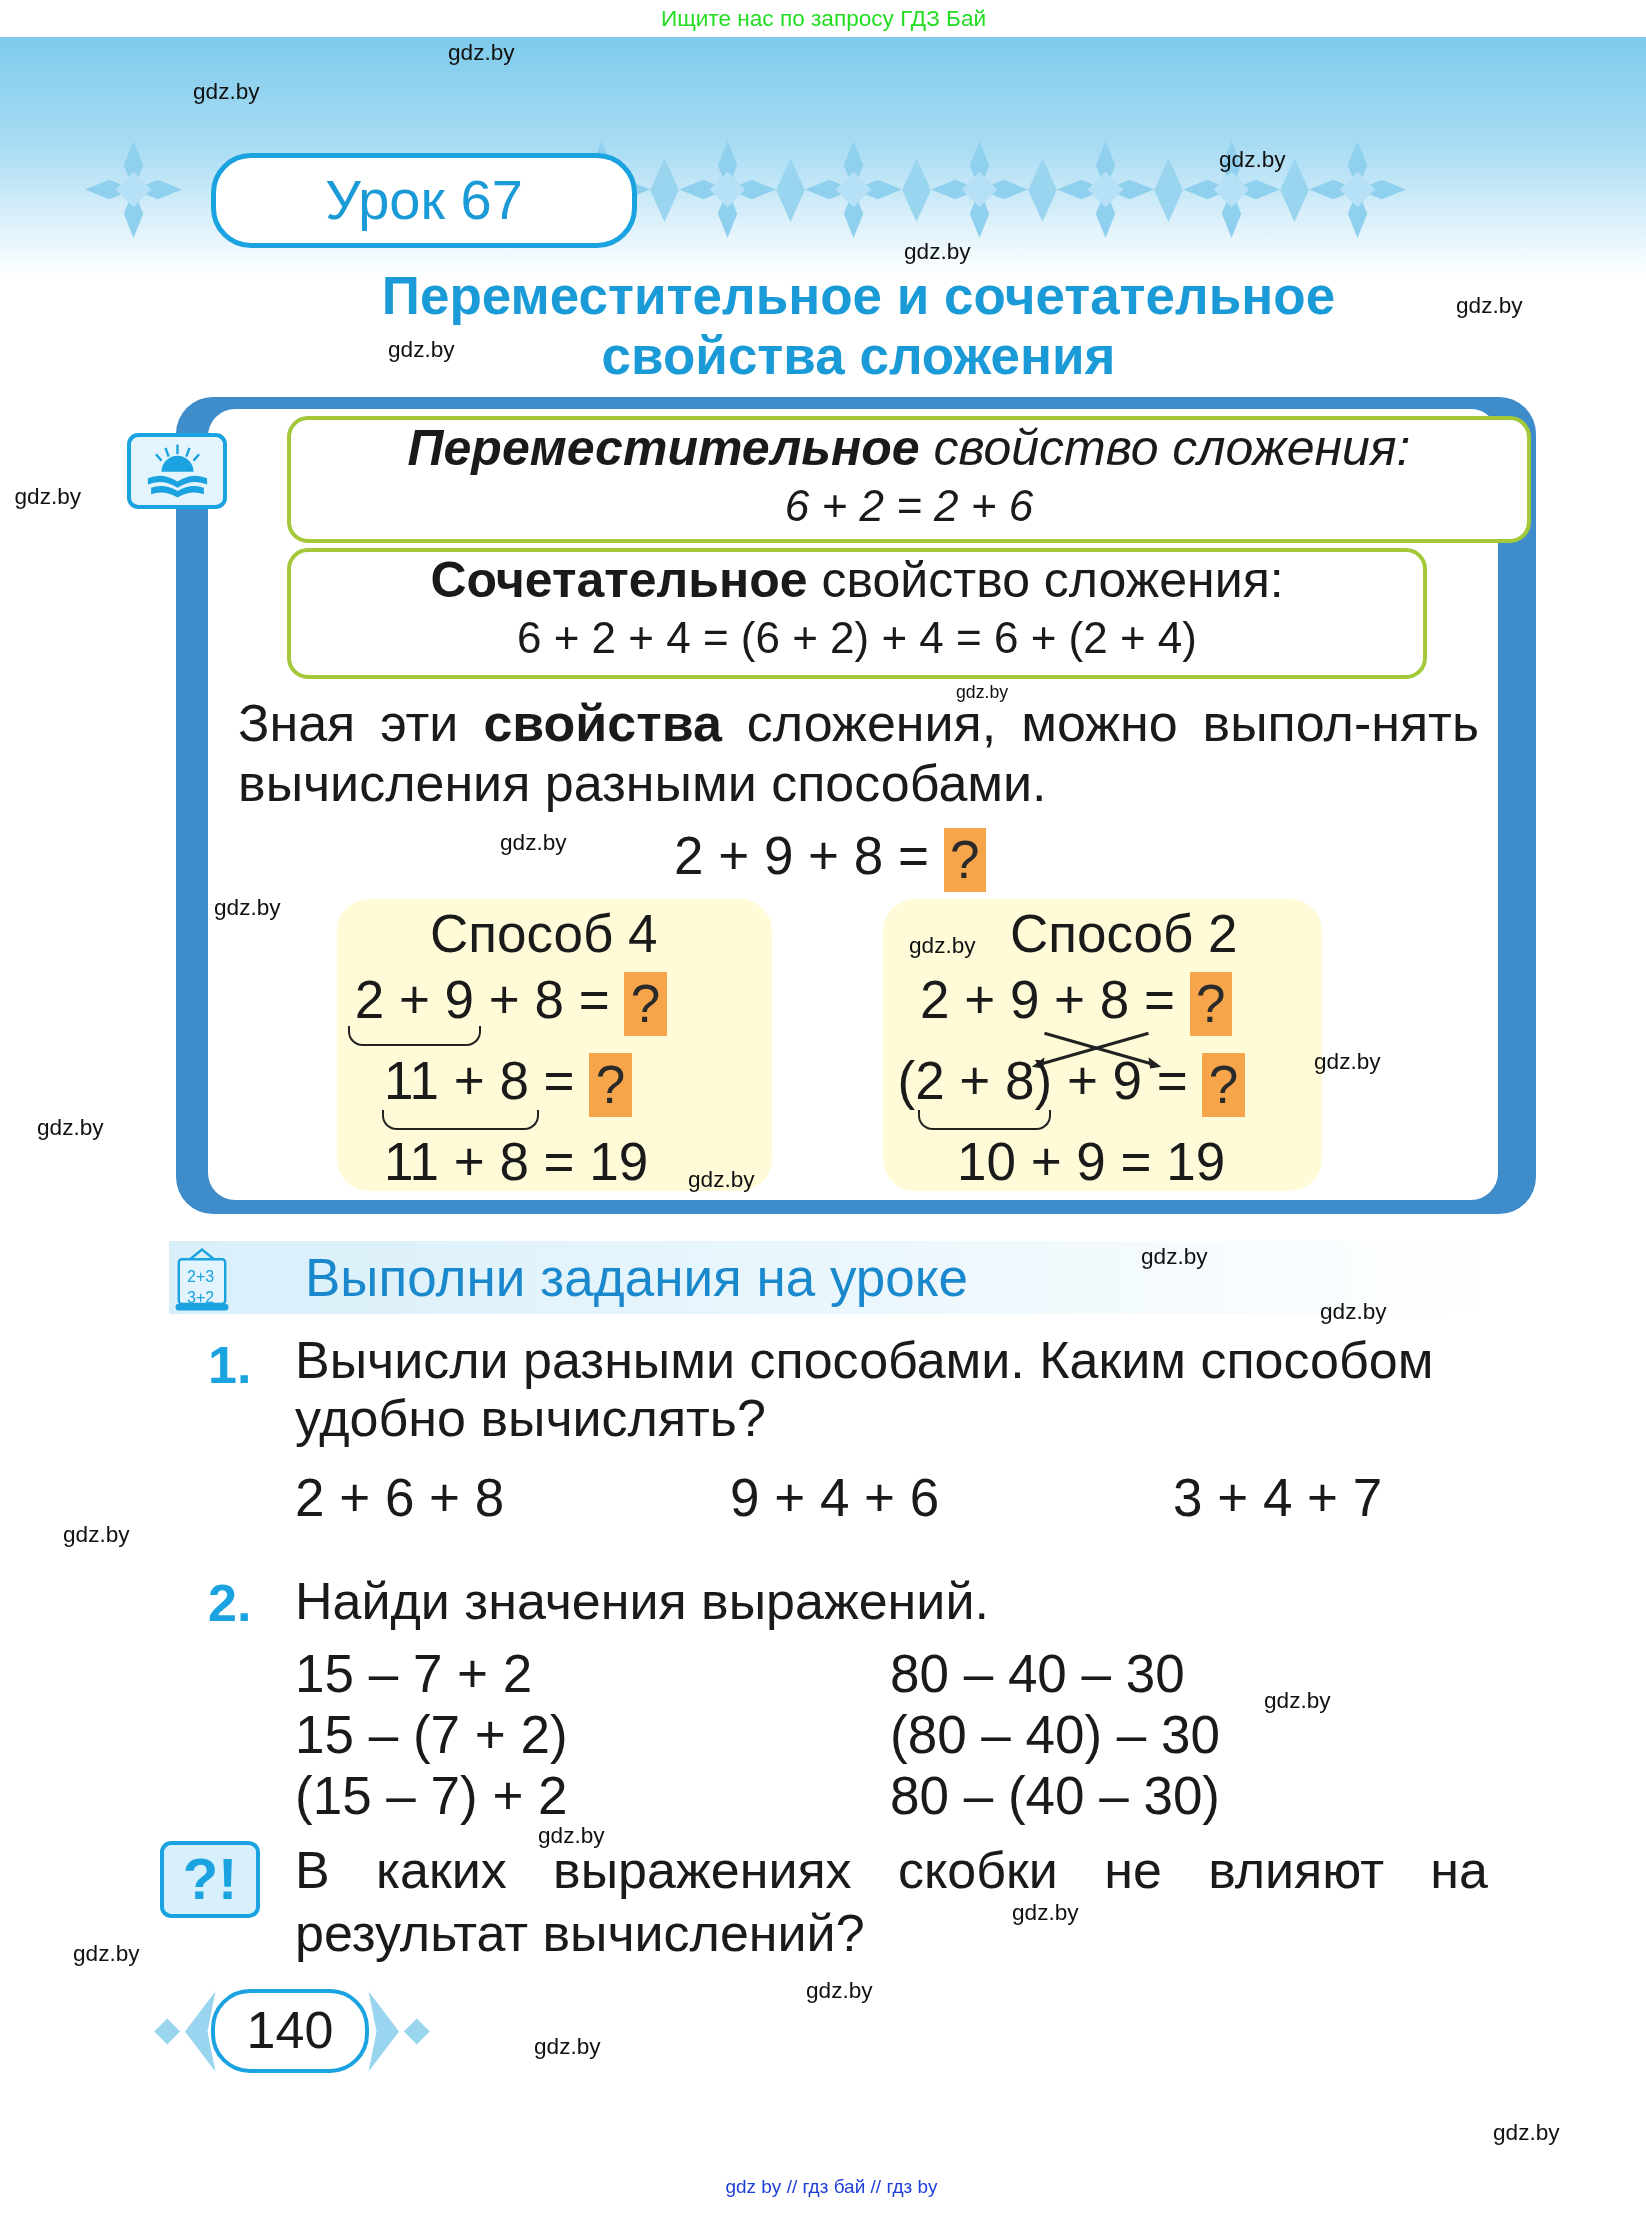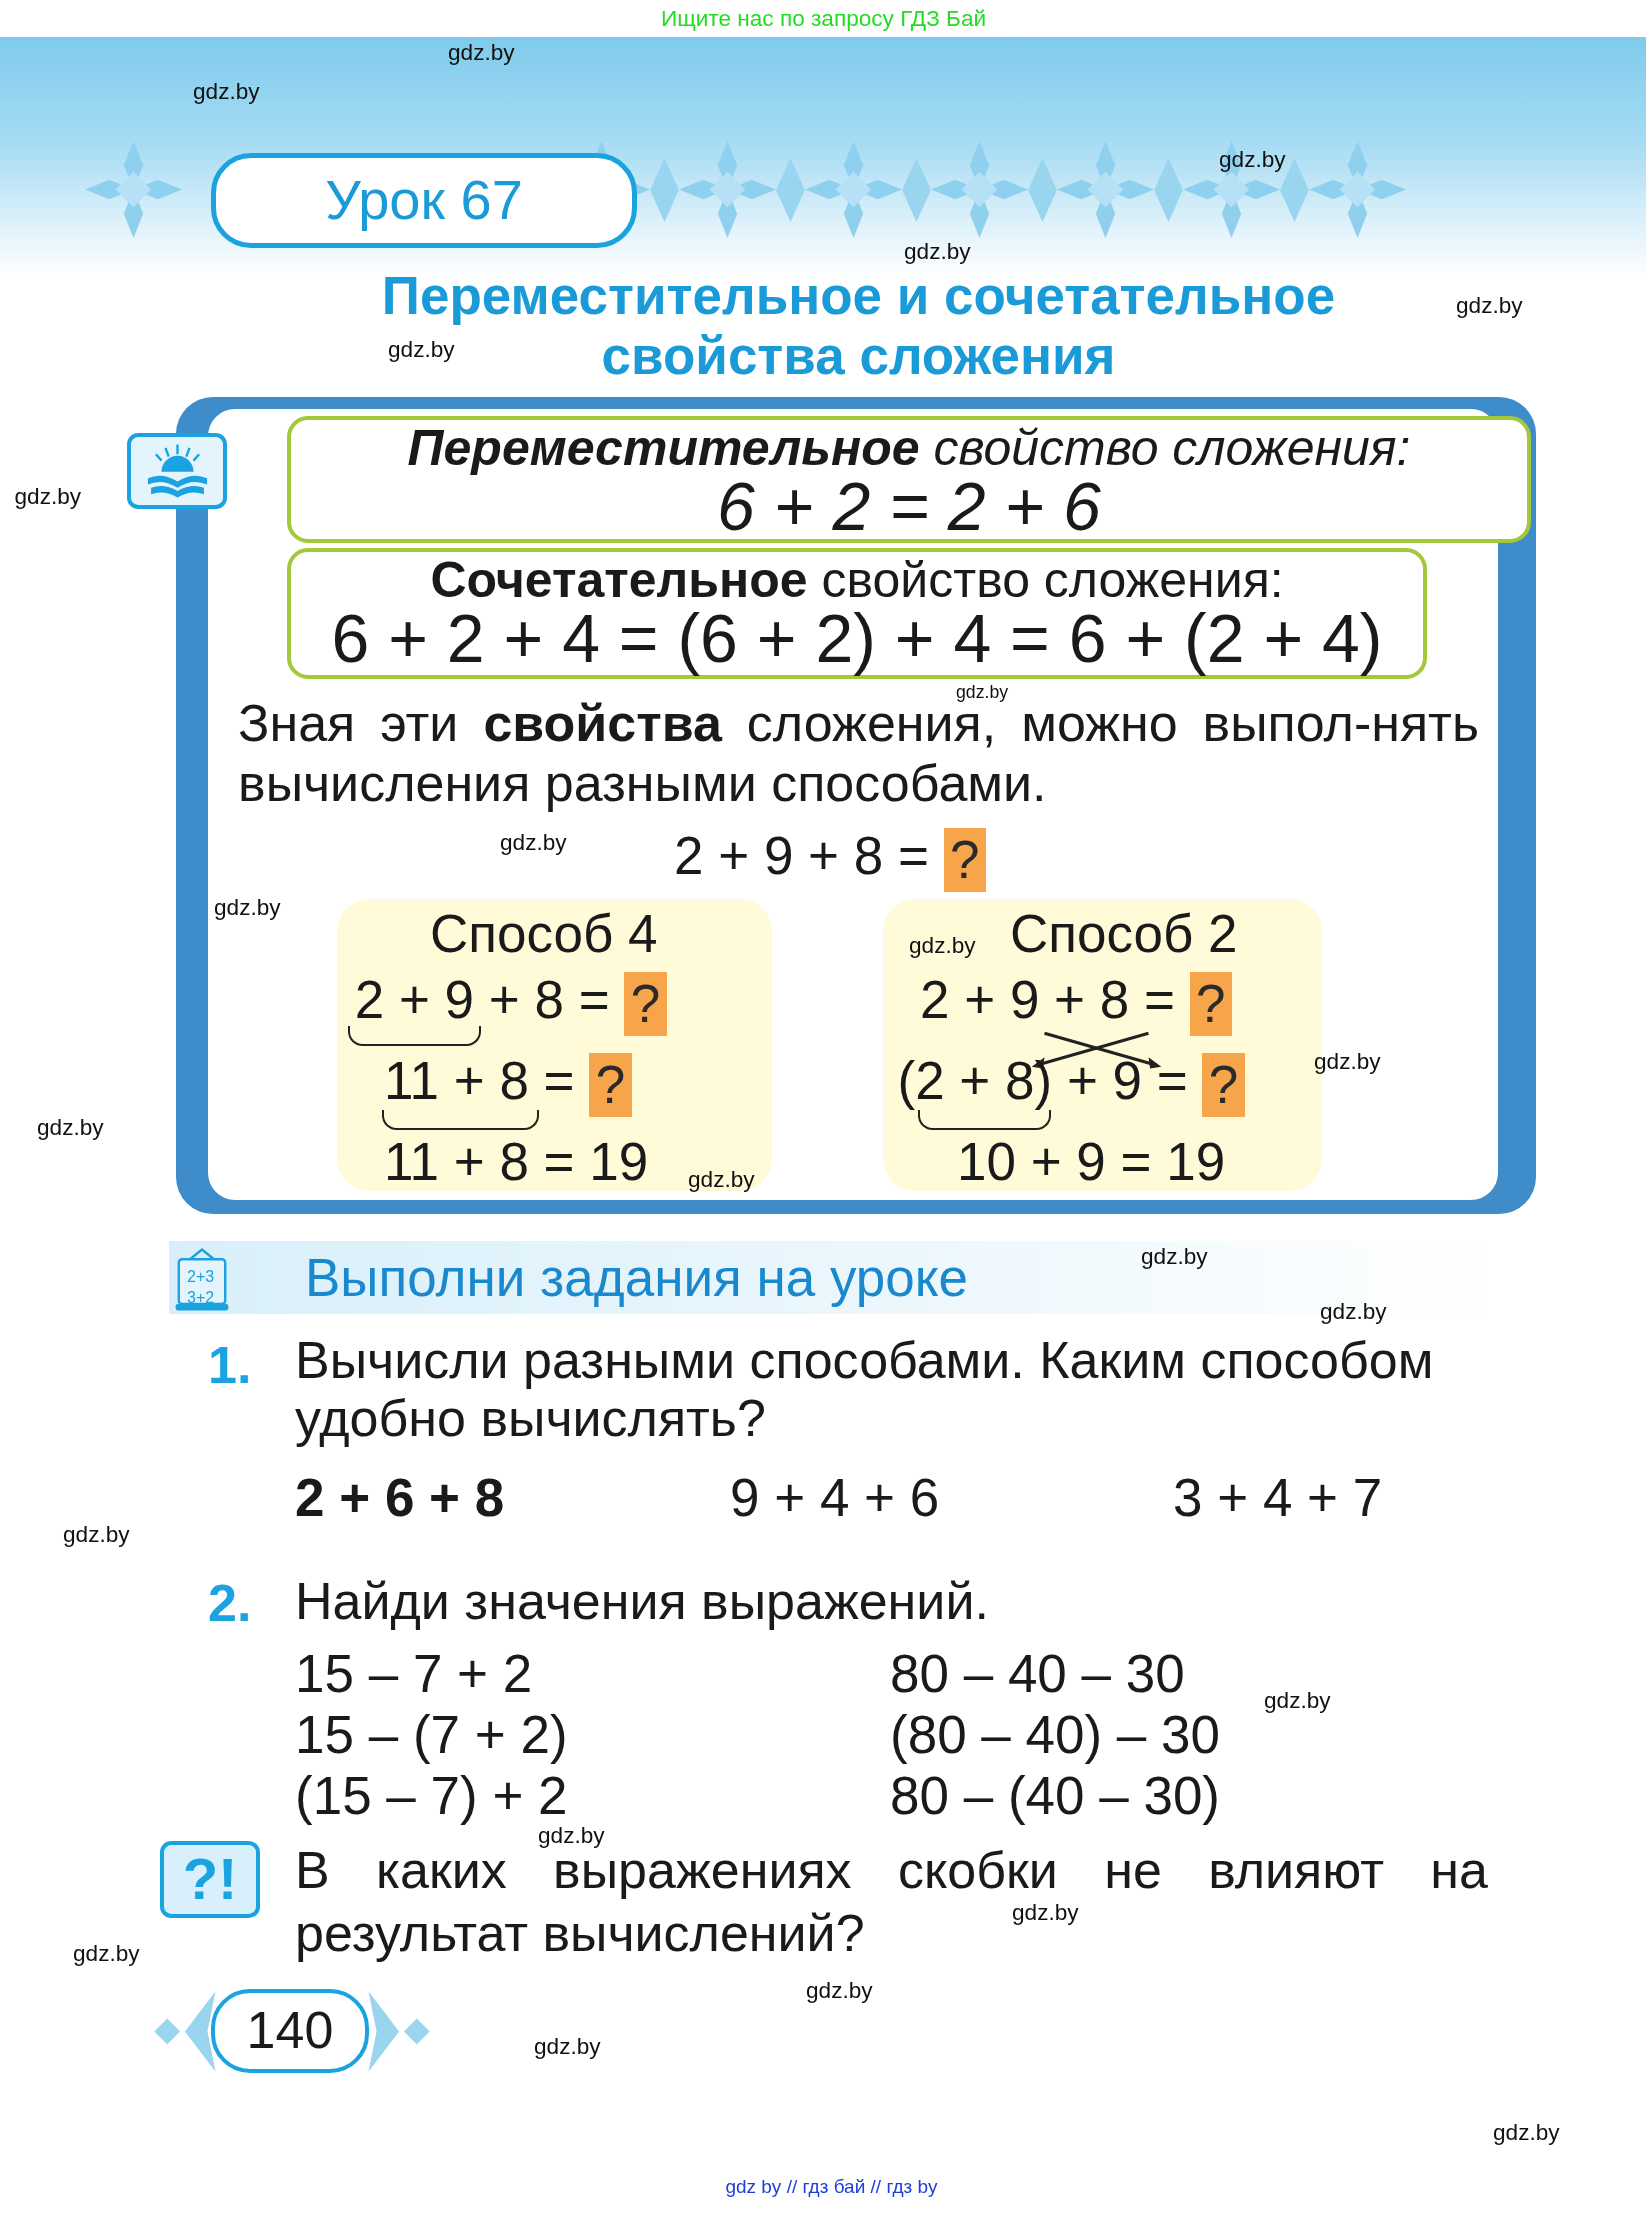--- a/index.html
+++ b/index.html
@@ -19,21 +19,21 @@
   .lesson-pill span { font-size:56px; color:#1a9ad6; line-height:84px; }
   .title { left:242px; top:266px; width:1233px; text-align:center; color:#1a9ad6; font-weight:bold;
     font-size:53px; line-height:60px; }
   .frame { left:176px; top:397px; width:1360px; height:817px; background:#3f8ccb; border-radius:37px; }
   .frame-inner { left:208px; top:409px; width:1290px; height:791px; background:#fff; border-radius:27px; }
   .book-badge { left:127px; top:433px; width:100px; height:76px; background:#e4f4fc; border:4.8px solid #1aa3e0;
     border-radius:11.3px; box-sizing:border-box; display:flex; align-items:center; justify-content:center; }
   .prop-box { border:4.8px solid #a3c83a; border-radius:21px; background:#fff; text-align:center; box-sizing:border-box; }
   .prop-box .line1 { font-size:50px; line-height:56px; }
   .prop-box .line1 b { font-weight:bold; }
-  .prop-box .line2 { font-size:68px; line-height:60px; }
+  .prop-box .line2 { font-size:44px; line-height:60px; }
   .para { left:238px; top:693px; width:1241px; font-size:52px; line-height:60px; text-align:justify; }
   .para b { font-weight:bold; }
   .main-eq { left:674px; top:824px; font-size:53px; line-height:64px; }
   .qbox { display:inline-block; background:#f6a54a; color:#2a2a2a; padding:0 6.4px; line-height:64px; vertical-align:middle; }
   .way { background:#fffbd9; border-radius:32px; }
   .way-line { position:absolute; font-size:53px; line-height:63px; white-space:nowrap; }
   .brace { position:absolute; border:2.4px solid #222; border-top:none; border-radius:0 0 14.5px 14.5px; height:17.7px; }
   .section-head { left:169px; top:1241px; width:1322px; height:73px;
     background:linear-gradient(90deg, #d8effa 0%, #eef8fd 60%, #ffffff 100%); }
   .board-icon { left:174px; top:1248px; width:56px; height:64px; }
@@ -233,21 +233,21 @@
     <div>3+2</div>
   </div>
 </div>
 <div class="abs section-title">Выполни задания на уроке</div>
 
 <div class="abs task-num" style="left:208px; top:1335px;">1.</div>
 <div class="abs task-text" style="left:295px; top:1331px;">
   <div>Вычисли разными способами. Каким способом</div>
   <div>удобно вычислять?</div>
 </div>
-<div class="abs expr" style="left:295px; top:1467px;font-weight:bold;">2 + 6 + 8</div>
+<div class="abs expr" style="left:295px; top:1467px;">2 + 6 + 8</div>
 <div class="abs expr" style="left:730px; top:1467px;">9 + 4 + 6</div>
 <div class="abs expr" style="left:1173px; top:1467px;">3 + 4 + 7</div>
 
 <div class="abs task-num" style="left:208px; top:1573px;">2.</div>
 <div class="abs task-text" style="left:295px; top:1572px;">Найди значения выражений.</div>
 <div class="abs" style="left:295px; top:1643px;">
   <div class="expr">15 – 7 + 2</div>
   <div class="expr">15 – (7 + 2)</div>
   <div class="expr">(15 – 7) + 2</div>
 </div>

